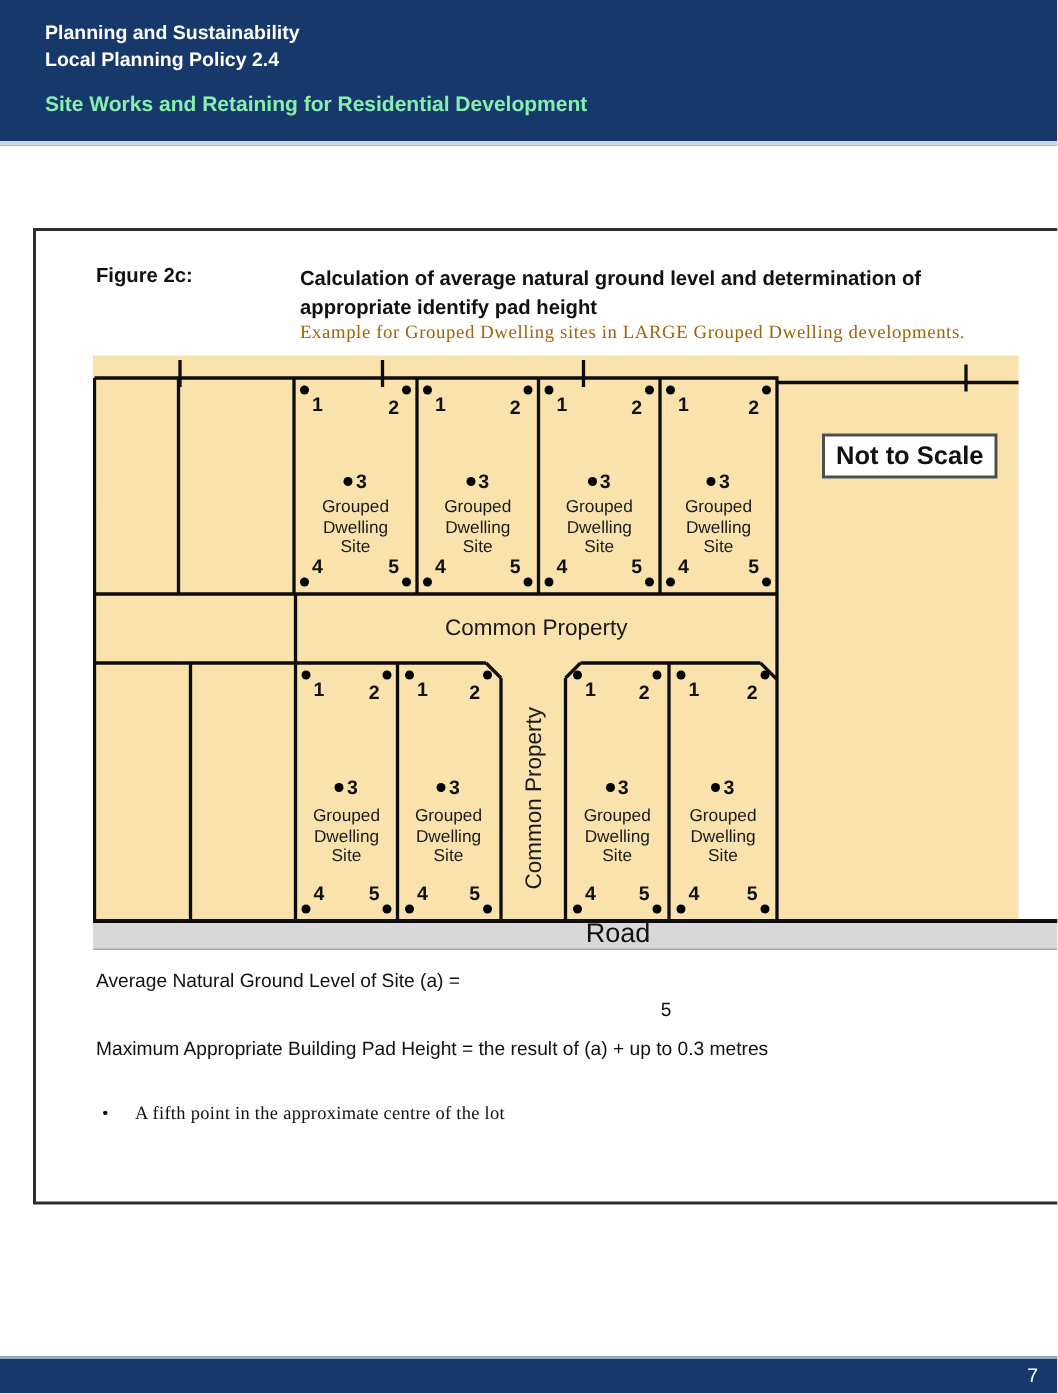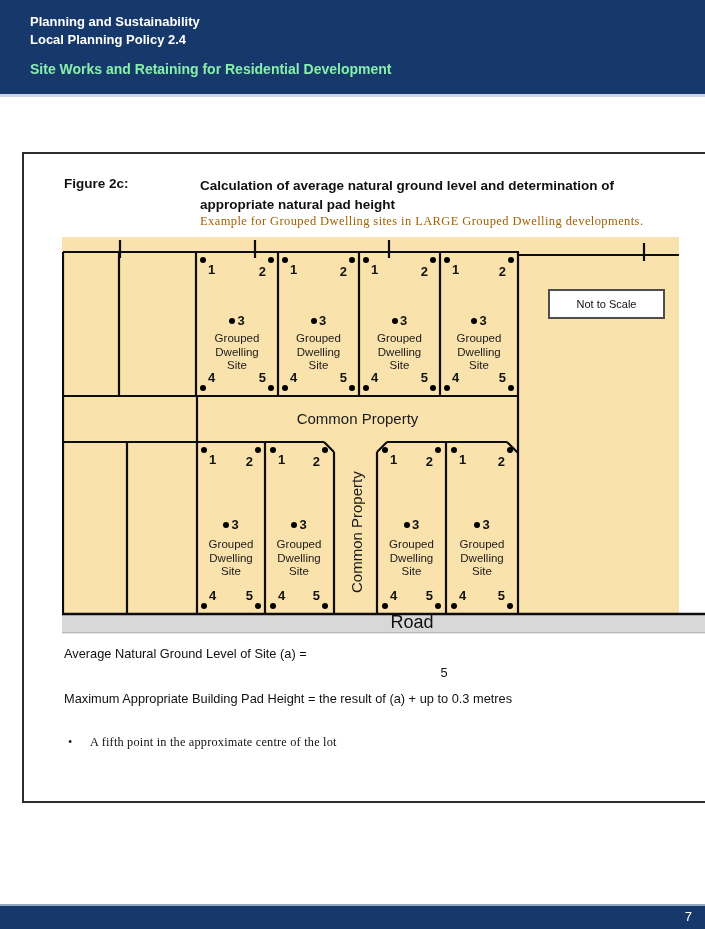--- a/index.html
+++ b/index.html
@@ -35,21 +35,21 @@
   .lines{position:absolute;left:0;top:0;pointer-events:none;}
   .cp-h{position:absolute;left:135px;top:160px;width:321px;height:43px;display:flex;
         align-items:center;justify-content:center;font-size:15px;color:#1a1a1a;}
   .cp-v{position:absolute;left:273px;top:214px;width:42px;height:162px;display:flex;
         align-items:center;justify-content:center;font-size:15px;color:#1a1a1a;
         writing-mode:vertical-rl;transform:rotate(180deg);white-space:nowrap;}
   .road-label{position:absolute;left:250px;top:375px;width:200px;height:20px;text-align:center;
               font-size:18px;color:#111;}
   .ntscale{position:absolute;left:486px;top:52px;width:113px;height:26px;background:#ffffff;
            border:2px solid #4d4d4d;display:flex;align-items:center;justify-content:center;
-           font-size:11px;font-weight:normal;}
+           font-size:17px;font-weight:bold;}
 
   
   .site{position:absolute;}
   .t{top:15px;height:144px;}
   .t1{left:134px;width:82px;} .t2{left:216px;width:81px;} .t3{left:297px;width:81px;} .t4{left:378px;width:78px;}
   .b{top:205px;height:172px;}
   .b1{left:135px;width:68px;} .b2{left:204px;width:66px;} .b3{left:316px;width:67px;} .b4{left:385px;width:70px;}
   .pt{position:absolute;display:flex;gap:2px;}
   .num{font-weight:bold;font-size:13px;line-height:13px;}
   .dot{width:6px;height:6px;border-radius:50%;background:#000;display:inline-block;flex:0 0 auto;}
@@ -90,21 +90,21 @@
     <div class="hdr-line1">Planning and Sustainability</div>
     <div class="hdr-line2">Local Planning Policy 2.4</div>
     <div class="hdr-sub">Site Works and Retaining for Residential Development</div>
   </div>
 
   <div class="box">
 
     <div class="fig-label">Figure 2c:</div>
     <div class="fig-title">
       <span class="tl">Calculation of average natural ground level and determination of</span>
-      <span class="tl">appropriate natural pad height</span>
+      <span class="tl">appropriate identify pad height</span>
     </div>
     <div class="fig-example">Example for Grouped Dwelling sites in LARGE Grouped Dwelling developments.</div>
 
     <div class="diagram">
       <div class="tan"></div>
       <div class="road-fill"></div>
 
       <svg class="lines" width="645" height="397" viewBox="0 0 645 397">
         <path d="M1 15 H457 M457 18 H617
                  M58 3 V21 M193 3 V21 M327 3 V21 M582 6 V24

